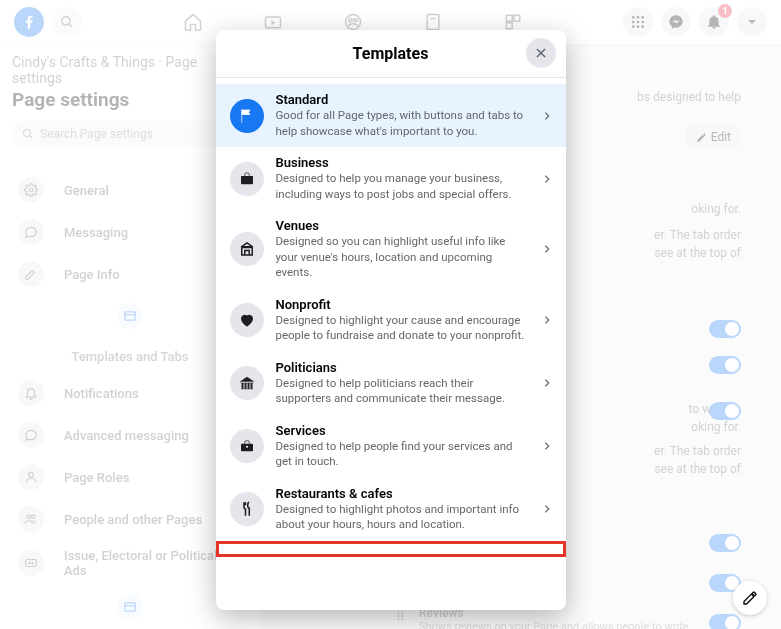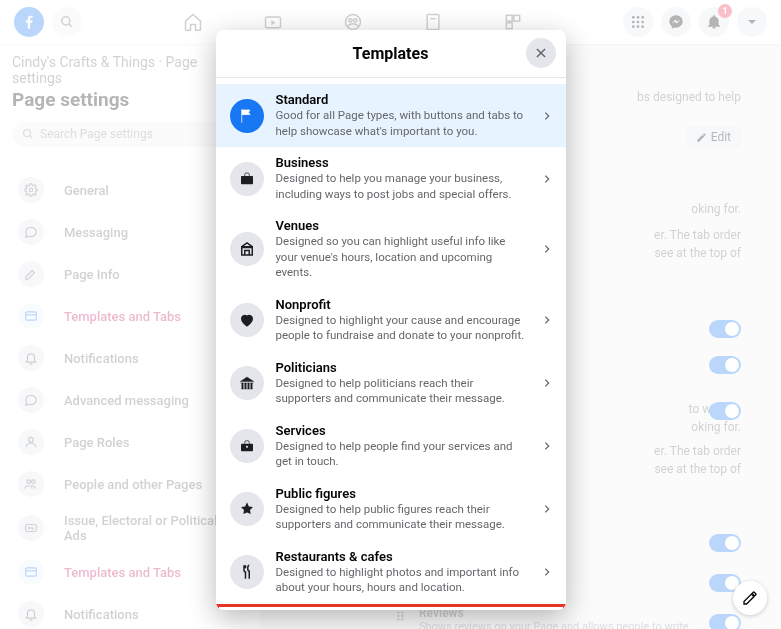--- a/index.html
+++ b/index.html
@@ -107,21 +107,21 @@
     color:#65676b;
     font-weight:500;
   }
   .side-item .si-icon {
     width:26px;height:26px;border-radius:50%;
     background:#e4e6eb;
     display:flex;align-items:center;justify-content:center;
     color:#65676b;
     flex-shrink:0;
   }
-  .side-item.active { color:#be185d;}
+  .side-item.active { color:#737373;flex-direction:column;}
   .side-item.active .si-icon { background:#e7f3ff; color:#1877f2;}
 
   .main-area {
     flex:1;
     position:relative;
     padding:20px 30px;
     color:#65676b;
     font-size:12px;
   }
   .edit-btn {
@@ -569,36 +569,20 @@
         </div>
         <div class="chevron">
           <svg width="10" height="16" viewBox="0 0 24 24" fill="none" stroke="#606770" stroke-width="3">
             <polyline points="8 4 16 12 8 20"></polyline>
           </svg>
         </div>
       </div>
       <div class="tpl-row">
         <div class="tpl-icon">
           <svg width="18" height="18" viewBox="0 0 24 24">
-            <path d="M12 3l2.5 5.5L20 9.3l-4 3.9.9 5.6L12 16.5 7.1 18.8 8 13.2 4 9.3l5.5-.8z" fill="#1c1e21"></path>
-          </svg>
-        </div>
-        <div class="tpl-body">
-          <div class="tpl-title">Public figures</div>
-          <div class="tpl-desc">Designed to help public figures reach their supporters and communicate their message.</div>
-        </div>
-        <div class="chevron">
-          <svg width="10" height="16" viewBox="0 0 24 24" fill="none" stroke="#606770" stroke-width="3">
-            <polyline points="8 4 16 12 8 20"></polyline>
-          </svg>
-        </div>
-      </div>
-      <div class="tpl-row">
-        <div class="tpl-icon">
-          <svg width="18" height="18" viewBox="0 0 24 24">
             <path d="M8 3v7a2 2 0 0 0 2 2v9M8 3v4M10 3v4M15 3c-1.5 0-2 2-2 4s.5 4 2 4v10" fill="none" stroke="#1c1e21" stroke-width="2"></path>
           </svg>
         </div>
         <div class="tpl-body">
           <div class="tpl-title">Restaurants &amp; cafes</div>
           <div class="tpl-desc">Designed to highlight photos and important info about your hours, hours and location.</div>
         </div>
         <div class="chevron">
           <svg width="10" height="16" viewBox="0 0 24 24" fill="none" stroke="#606770" stroke-width="3">
             <polyline points="8 4 16 12 8 20"></polyline>

